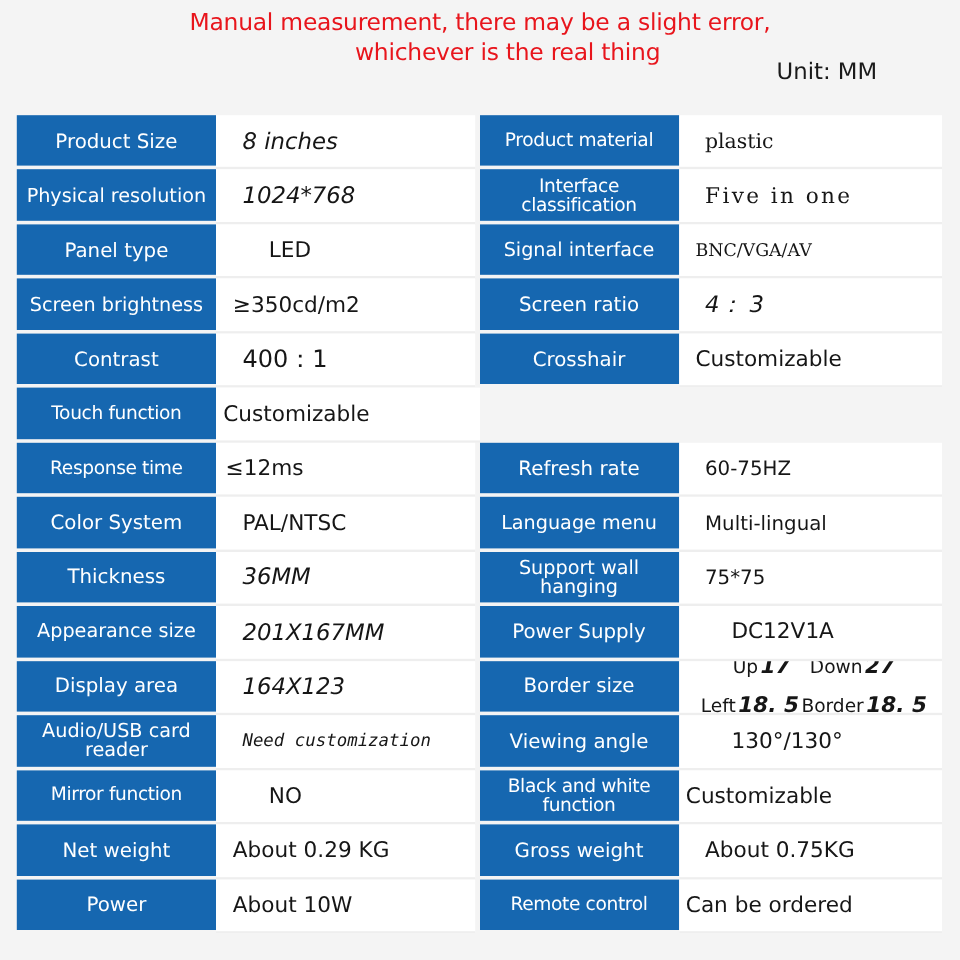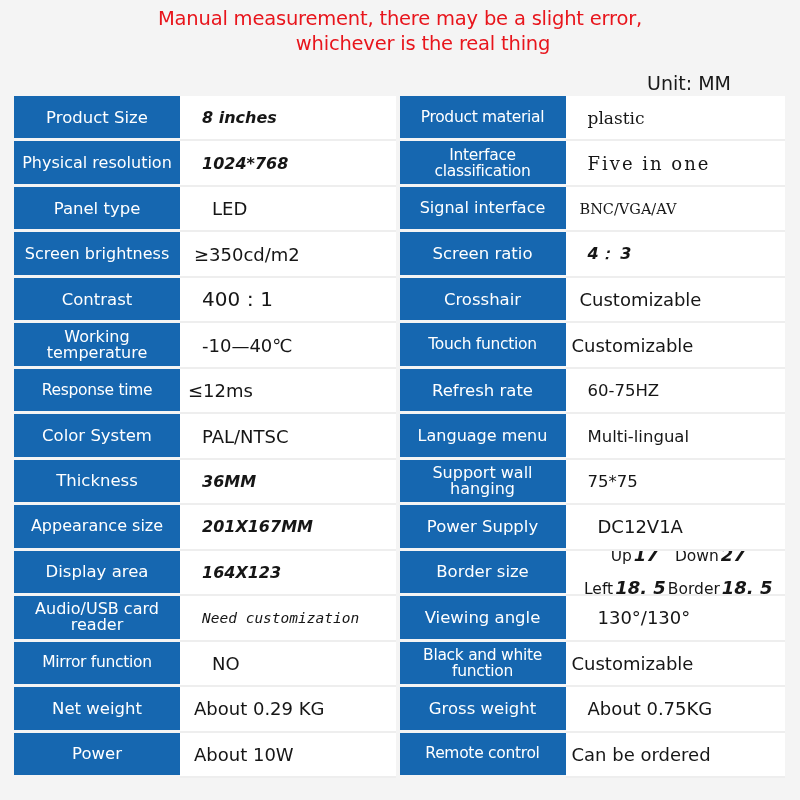--- a/index.html
+++ b/index.html
@@ -30,21 +30,21 @@
     color: #e8151c;
     font-size: 19.5px;
     line-height: 25px;
     font-family: "DejaVu Sans", sans-serif;
     letter-spacing: -0.2px;
   }
   .notice .l2 { display: block; padding-left: 46px; }
   .unit {
     position: absolute;
     right: 28px;
-    top: 72px;
+    top: 49px;
     font-size: 19px;
     color: #1a1a1a;
     font-family: "DejaVu Sans", sans-serif;
   }
 
   
   #table {
     position: absolute;
     left: 14px;
     top: 96px;
@@ -92,22 +92,22 @@
     align-items: center;
     box-sizing: border-box;
     padding-left: 14px;
     font-size: 18px;
     color: #161616;
     min-width: 0;
     overflow: hidden;
     white-space: nowrap;
   }
   .val.pad2 { padding-left: 22px; }
-  .val.pad3 { padding-left: 32px; text-align: right; }
-  .val.italic { font-style: italic; font-weight: bold; font-size: 16px; }
+  .val.pad3 { padding-left: 44px; text-align: right; }
+  .val.italic { font-style: italic; font-weight: normal; font-size: 19px; }
   .val.serif { font-family: "DejaVu Serif", serif; font-size: 18px; letter-spacing: 2px; }
   .val.serifsm { font-family: "DejaVu Serif", serif; font-size: 14.5px; letter-spacing: 0px; }
   .val.mono-it {
     font-family: "DejaVu Sans Mono", monospace;
     font-style: italic;
     font-size: 14.5px;
   }
   .val.small { font-size: 16.5px; }
 
   
@@ -191,24 +191,20 @@
         <div class="lbl">Contrast</div>
         <div class="val pad2" style="font-size:20px;">400：1</div>
       </div>
       <div class="half">
         <div class="lbl">Crosshair</div>
         <div class="val">Customizable</div>
       </div>
     </div>
 
     <div class="row">
-      <div class="half left">
-        <div class="lbl two">Working temperature</div>
-        <div class="val pad2">-10—40℃</div>
-      </div>
       <div class="half">
         <div class="lbl tight">Touch function</div>
         <div class="val" style="padding-left:6px;">Customizable</div>
       </div>
     </div>
 
     <div class="row">
       <div class="half left">
         <div class="lbl tight">Response time</div>
         <div class="val" style="padding-left:8px;">≤12ms</div>

